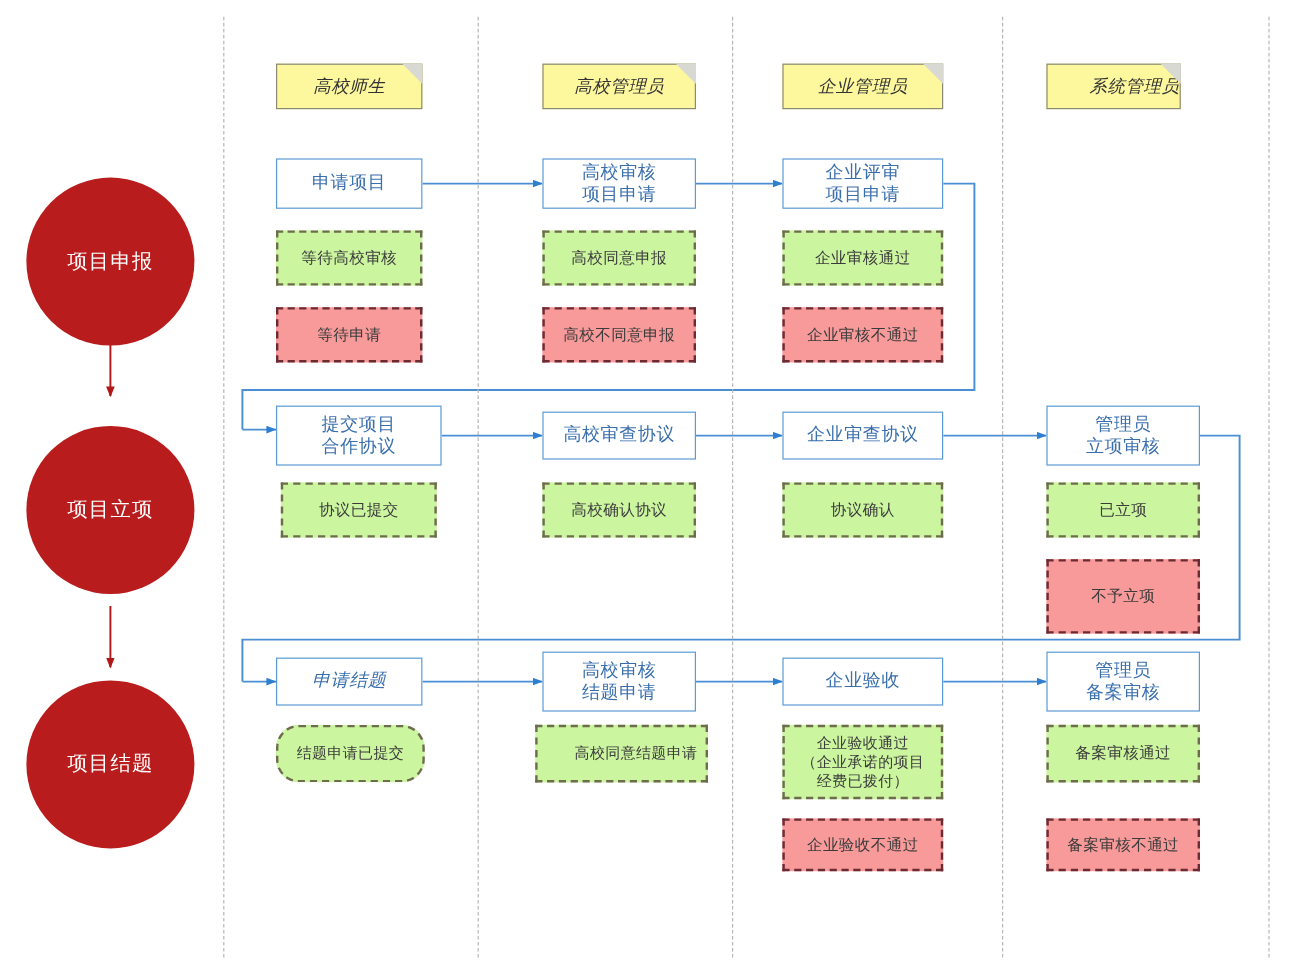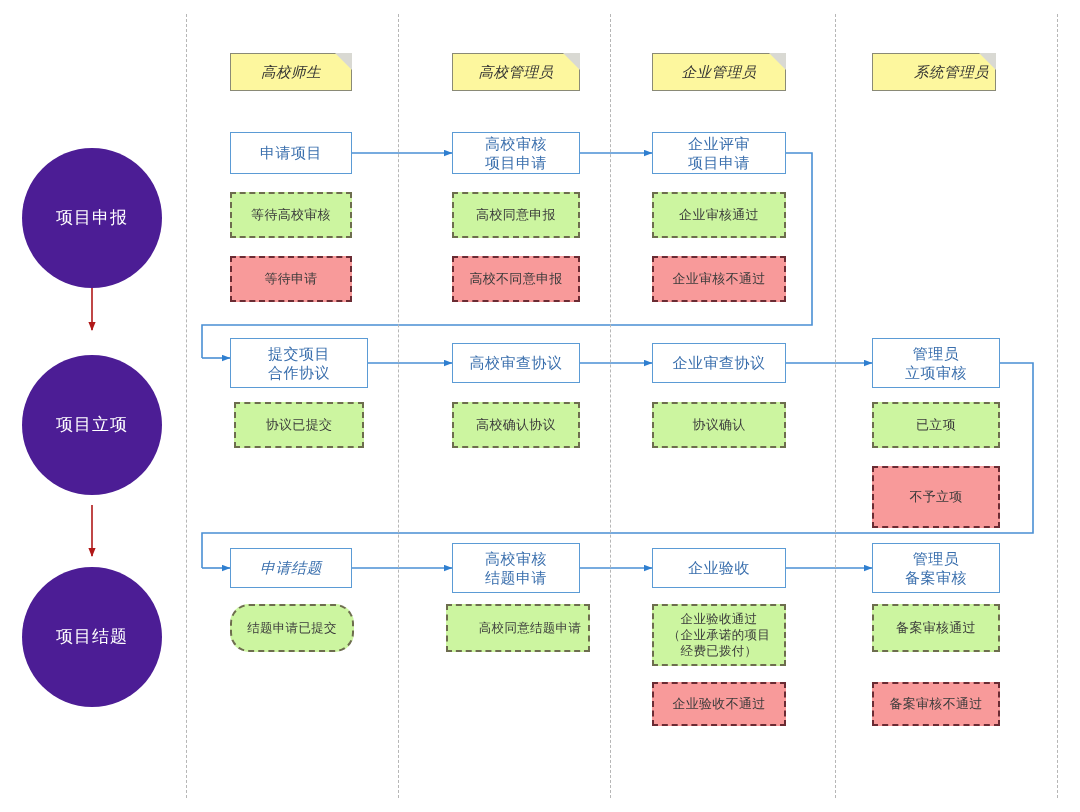--- a/index.html
+++ b/index.html
@@ -31,21 +31,21 @@
     top: 14px;
     height: 784px;
     width: 0;
     border-left: 1.6px dashed #b6b6b6;
   }
 
   
   .stage-circle {
     position: absolute;
     border-radius: 50%;
-    background: #4c1d95;
+    background: #b91c1c;
     color: #ffffff;
     display: flex;
     align-items: center;
     justify-content: center;
     font-size: 17px;
     letter-spacing: 1px;
     text-align: left;
     line-height: 1.25;
   }
 
@@ -185,21 +185,21 @@
     <span class="fold"></span>
   </div>
   <div class="role-note" style="left:452px; top:53px; width:128px;">
     <span>高校管理员</span>
     <span class="fold"></span>
   </div>
   <div class="role-note" style="left:652px; top:53px; width:134px;">
     <span>企业管理员</span>
     <span class="fold"></span>
   </div>
-  <div class="role-note" style="left:872px; top:53px; width:124px;padding-left:35px;">
+  <div class="role-note" style="left:872px; top:53px; width:112px;padding-left:35px;">
     <span>系统管理员</span>
     <span class="fold"></span>
   </div>
 
   <div class="proc-box" style="left:230px; top:132px; width:122px; height:42px;">
     <span>申请项目</span>
   </div>
   <div class="status-box ok" style="left:230px; top:192px; width:122px; height:46px;">
     <span>等待高校审核</span>
   </div>

